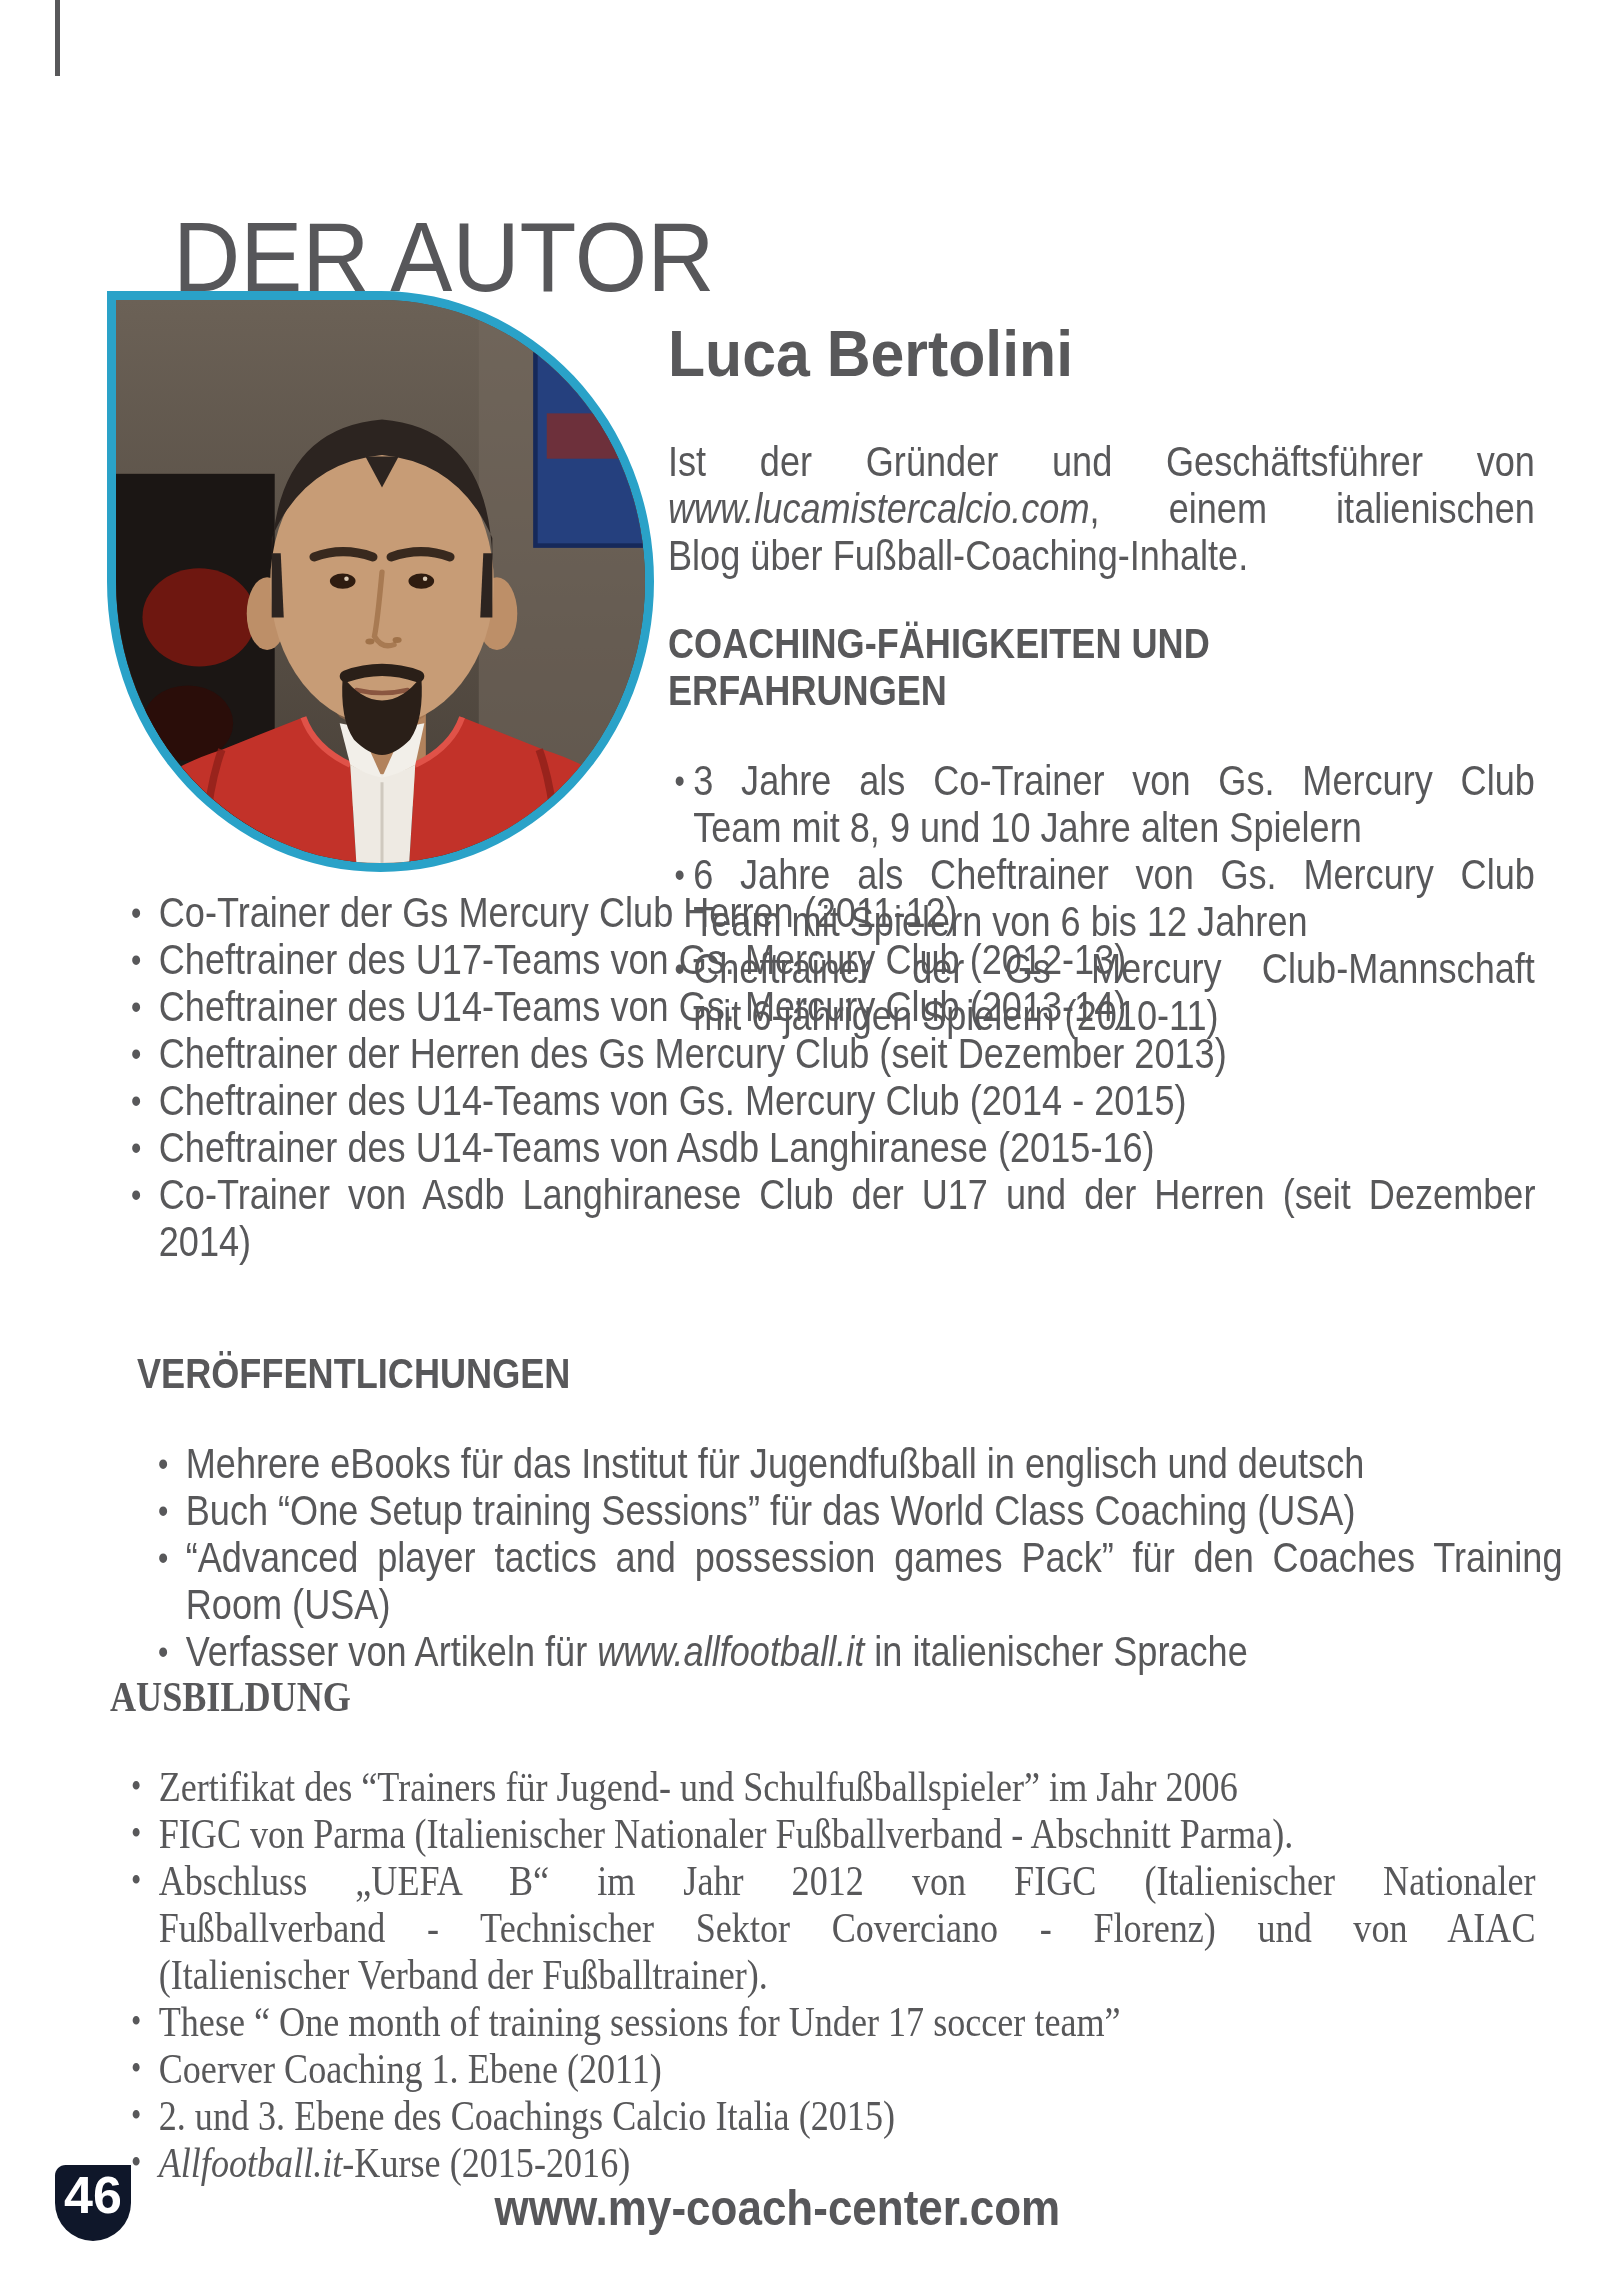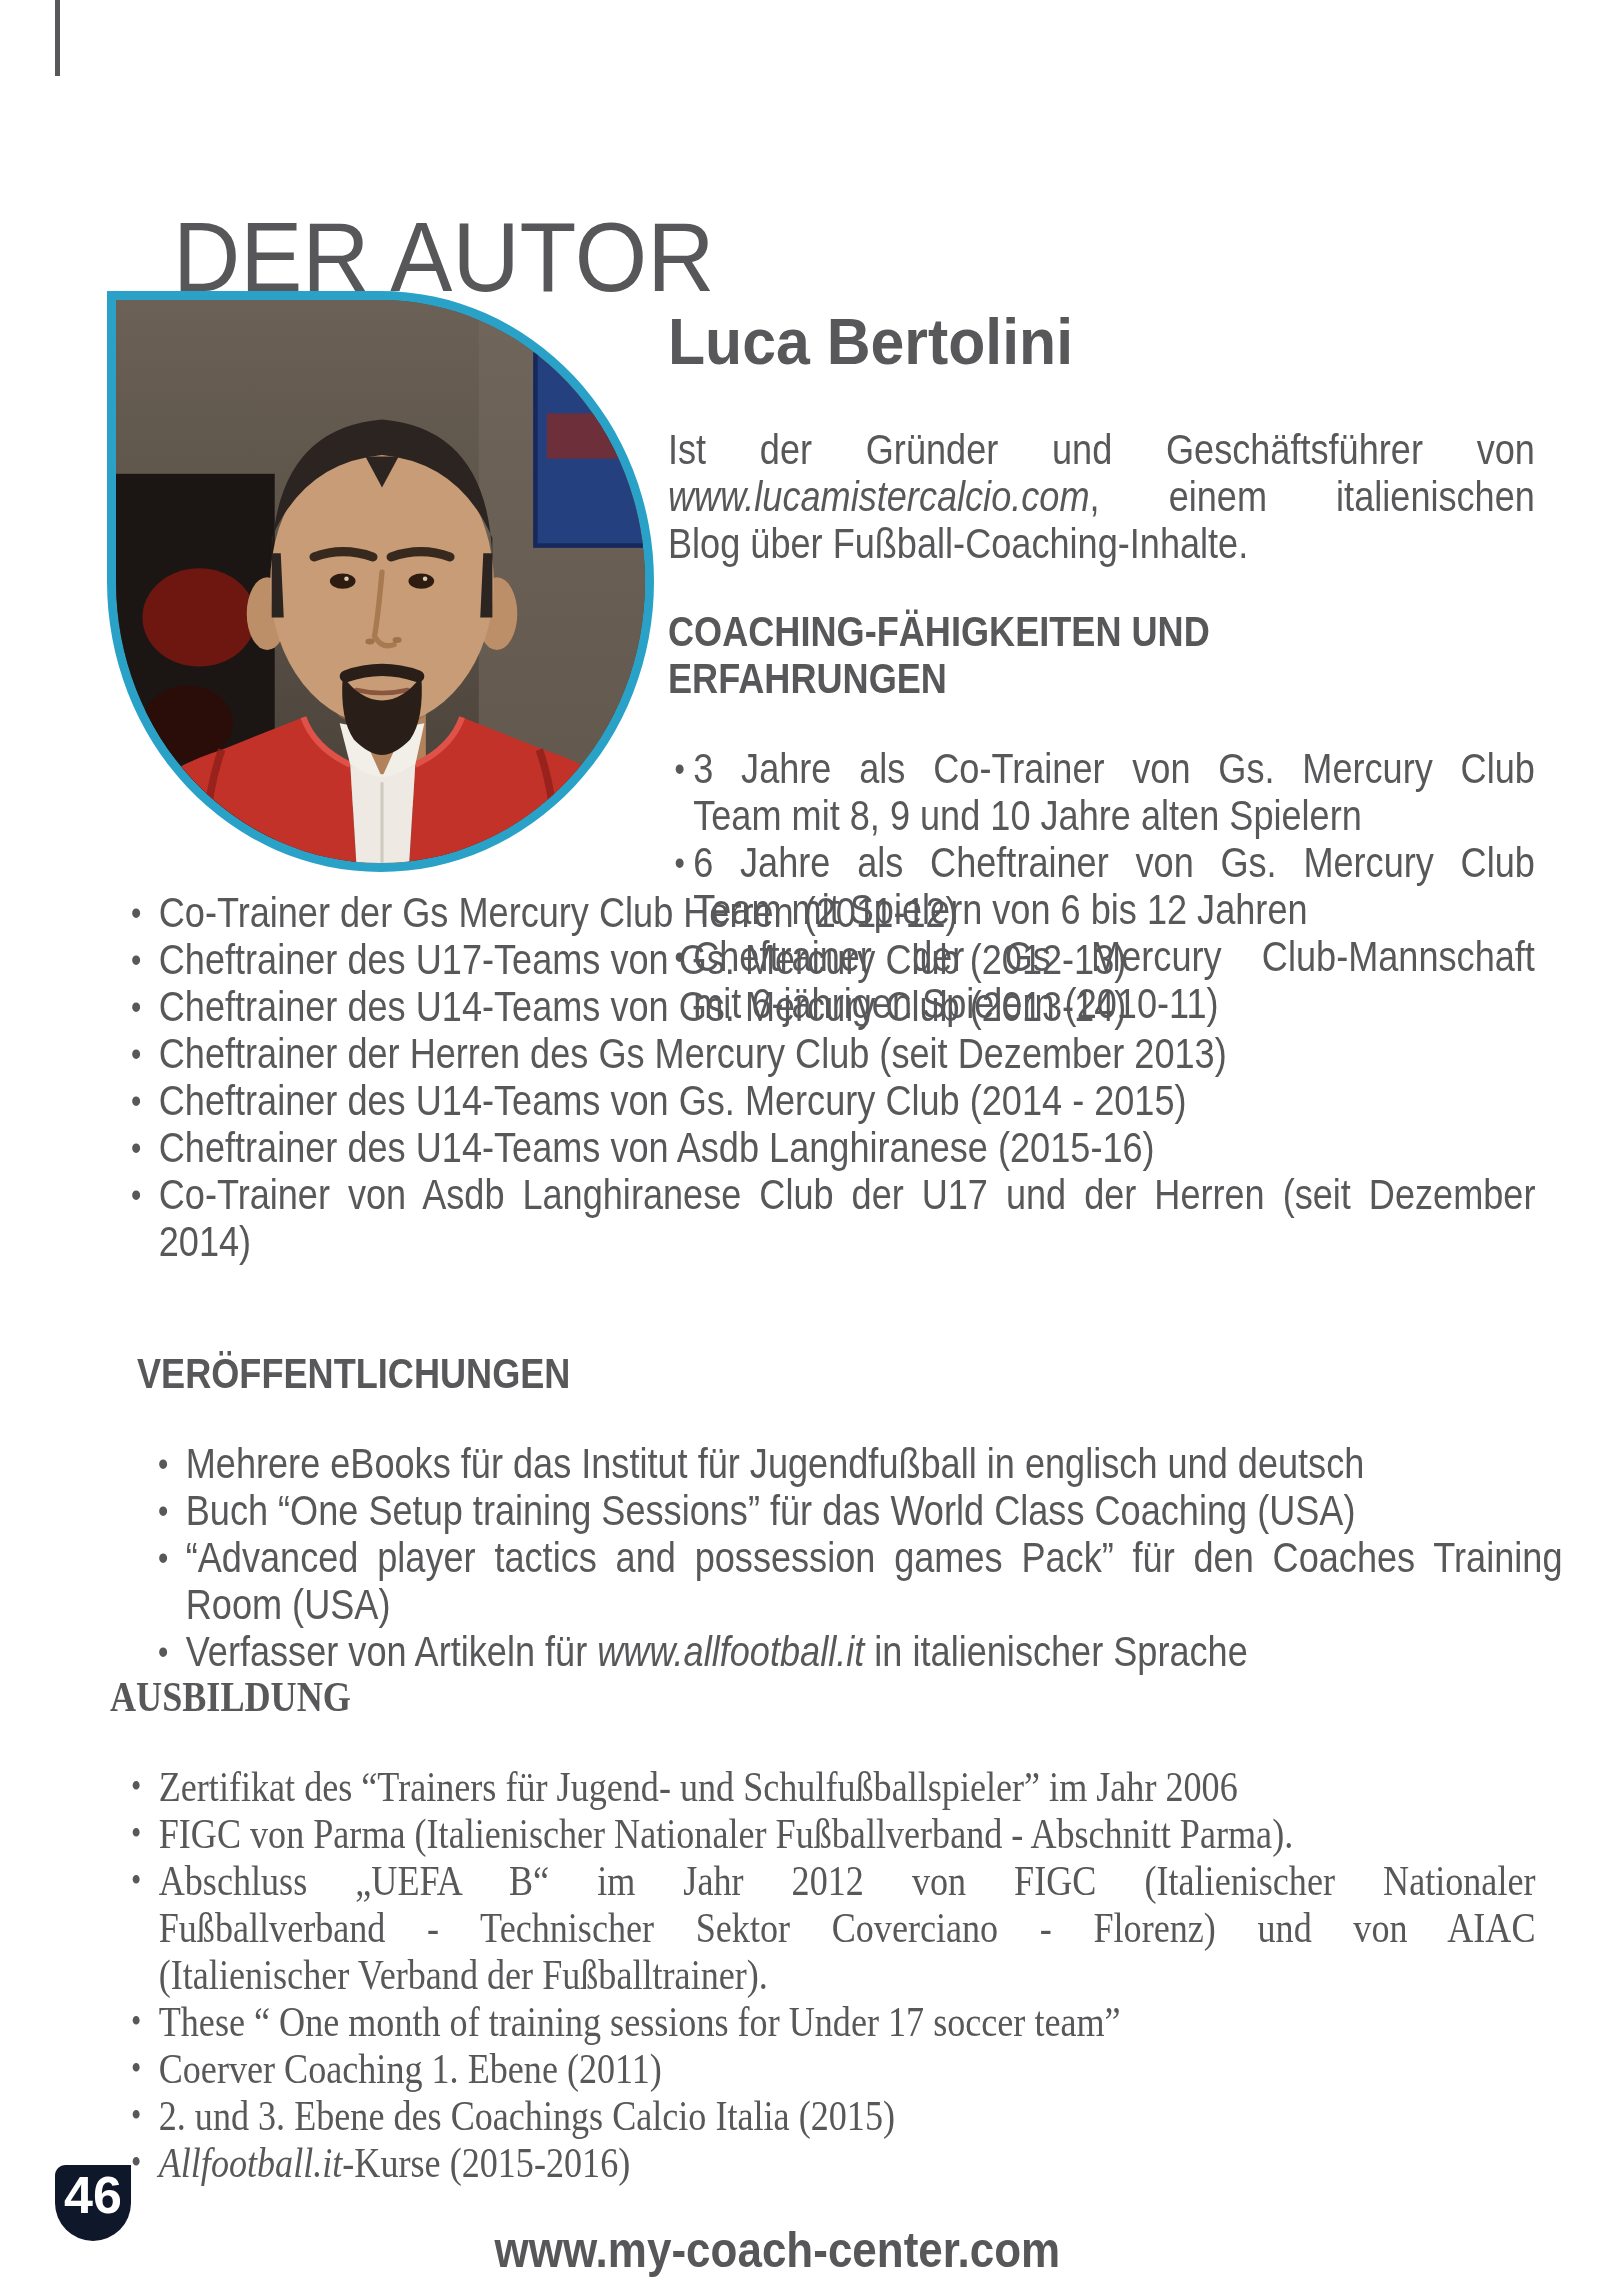--- a/index.html
+++ b/index.html
@@ -23,21 +23,21 @@
 
   
   #author-photo {
     left:107px; top:291px; width:529px; height:563px;
     border:9.8px solid #2aa2c8; border-radius:0 50% 50% 50%;
     overflow:hidden; background:#5a5148;
   }
   #author-photo svg { display:block; width:100%; height:100%; }
 
   
-  #right-col { left:668px; top:251px; width:868px; }
+  #right-col { left:668px; top:263px; width:868px; }
   #right-col .condense { width:1032px; }
   #author-name {
     font-size:64px; font-weight:bold; line-height:61px; padding-top:7.6px;
     white-space:nowrap; transform:scaleX(1.13); transform-origin:0 0; width:393px;
   }
   .body-text { font-size:43px; line-height:47px; }
   .sec-heading { font-size:43px; line-height:47px; font-weight:bold; }
 
   
   .tline:not(:last-child) { text-align:justify; text-align-last:justify; }
@@ -65,21 +65,21 @@
 
   em.it { font-style:italic; }
 
   
   #page-badge {
     left:55px; top:2165px; width:76px; height:76px;
     background:#0f172a; border-radius:10.6px 0 50% 50%;
     display:flex; justify-content:center;
     color:#ffffff; font-size:52px; font-weight:bold;
   }
-  #footer-url-wrap { left:0; top:2182px; width:1554px; text-align:center;margin-top:42px; }
+  #footer-url-wrap { left:0; top:2182px; width:1554px; text-align:center; }
   #footer-url {
     display:inline-block; font-size:50px; font-weight:bold; line-height:53px;
     color:#57575a; transform:scaleX(0.88); white-space:nowrap;
   }
 </style>
 </head>
 <body>
 
 <div class="abs" id="top-rule"></div>
 

